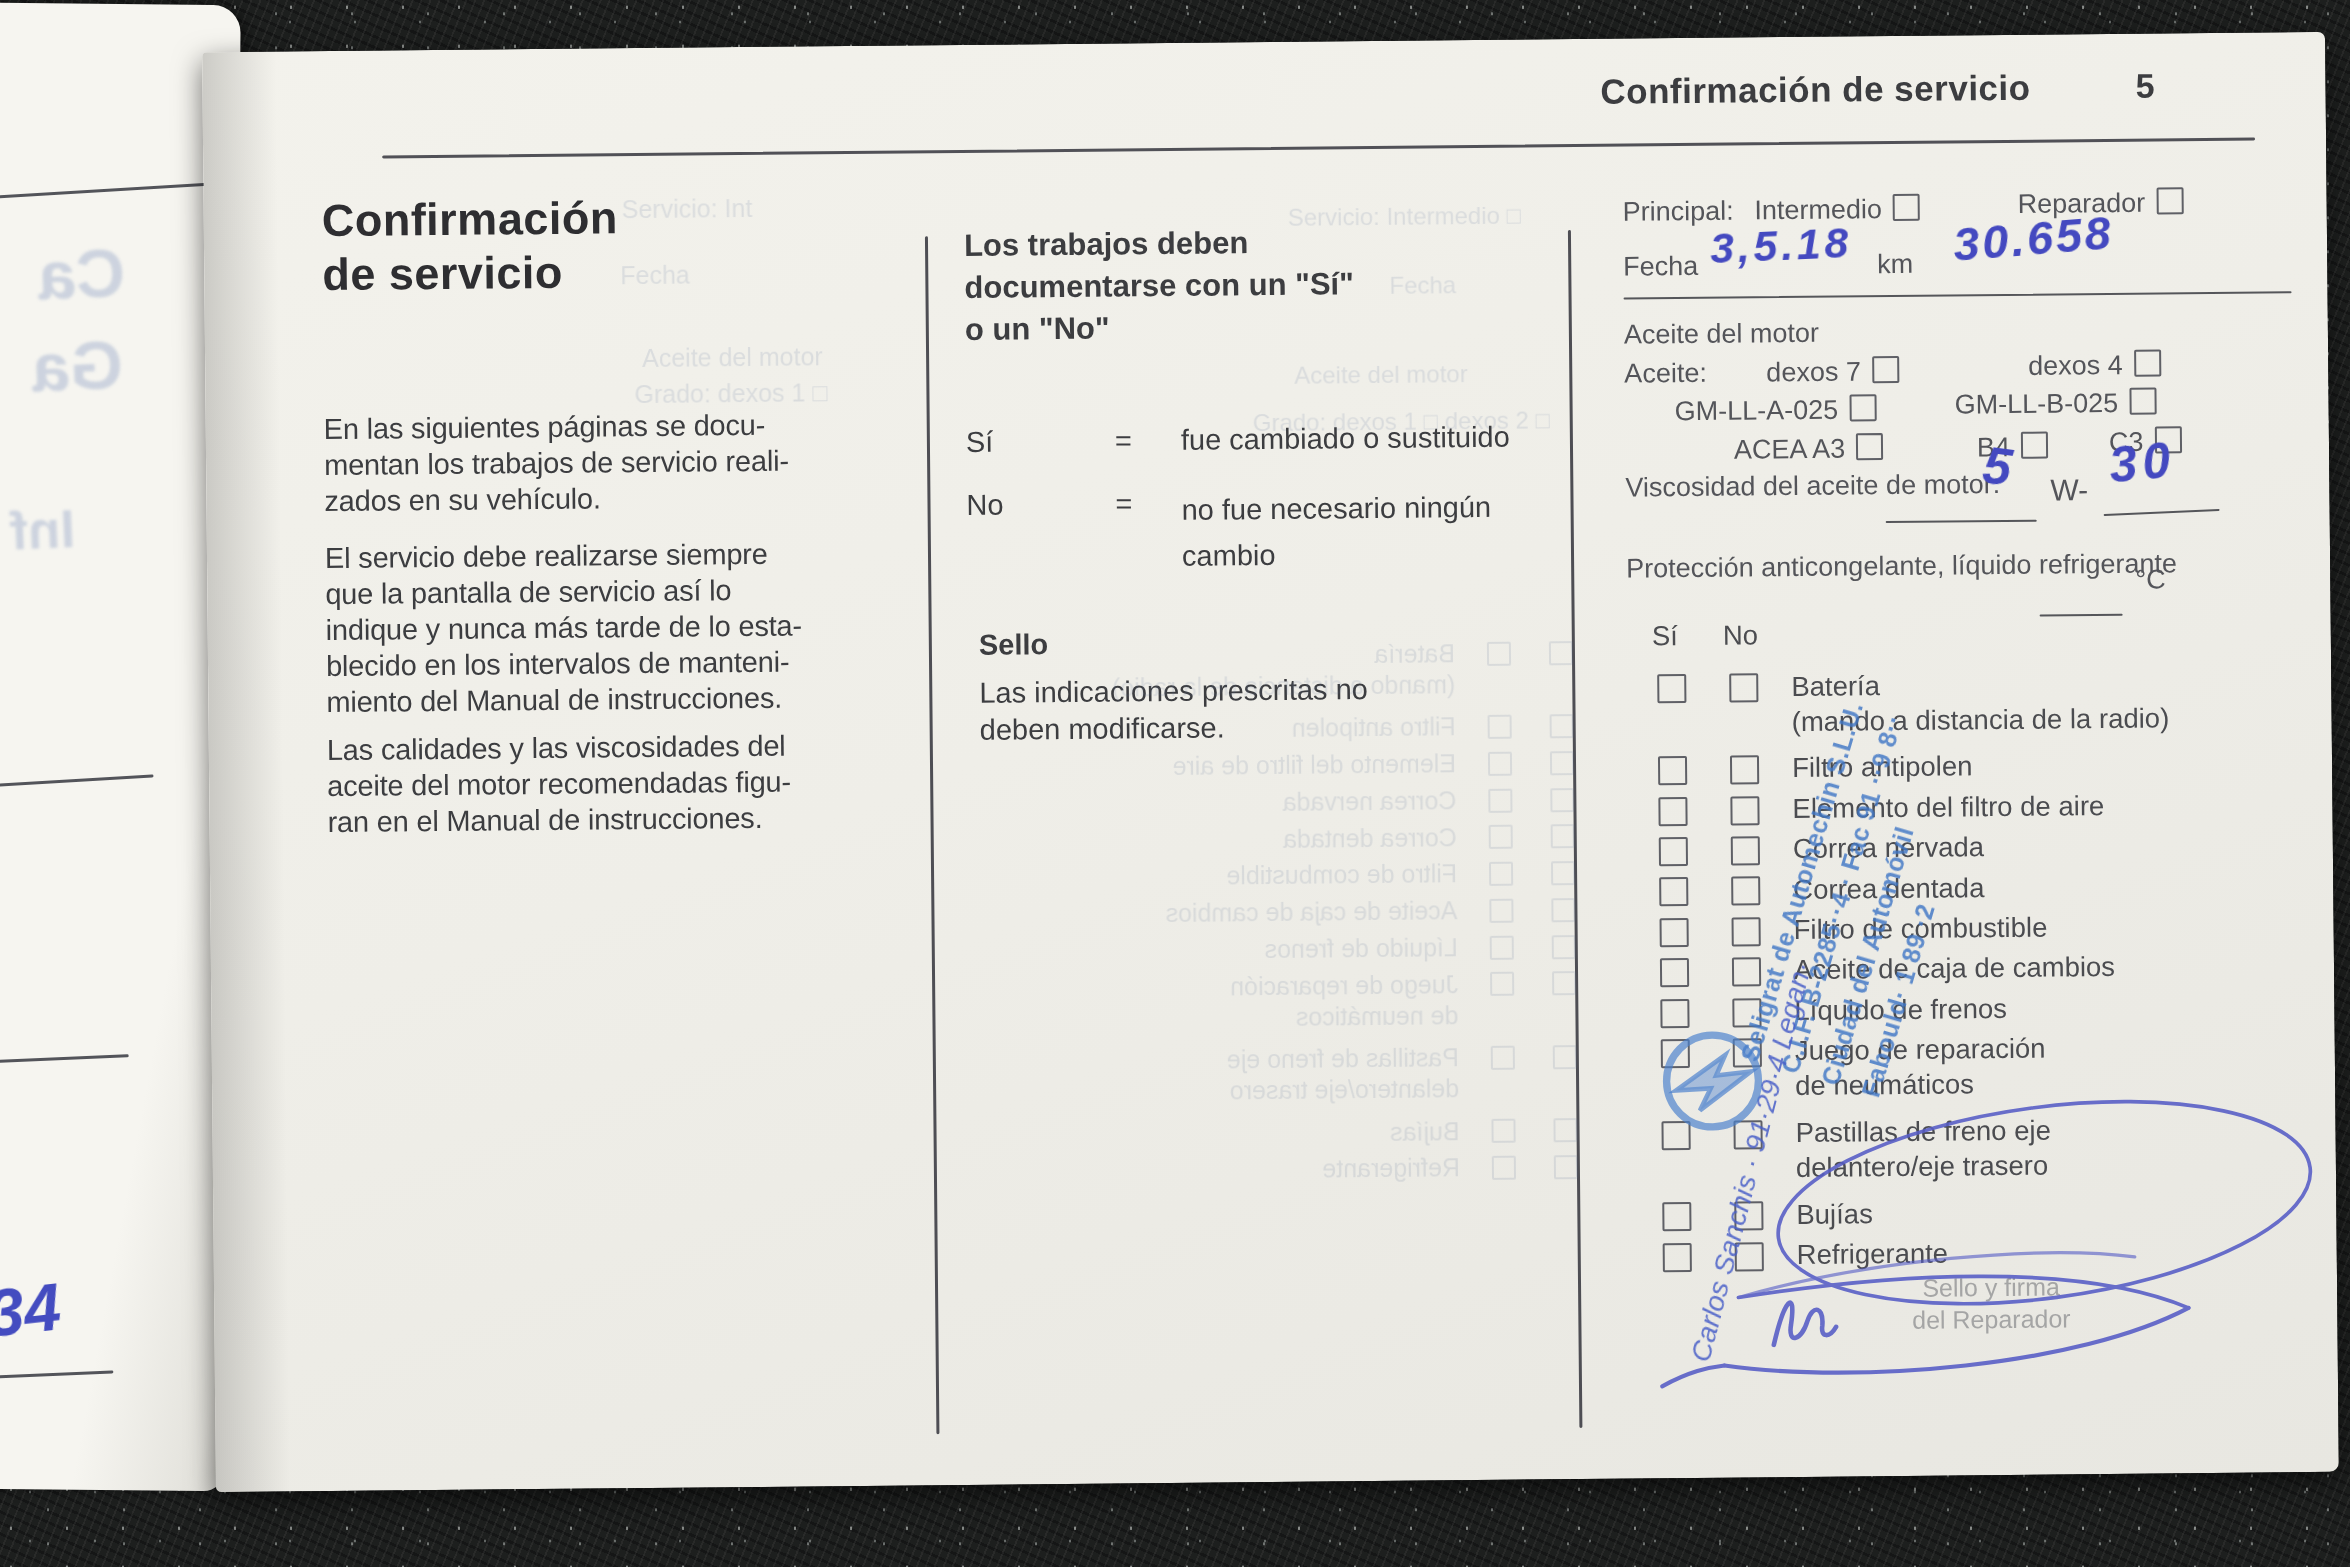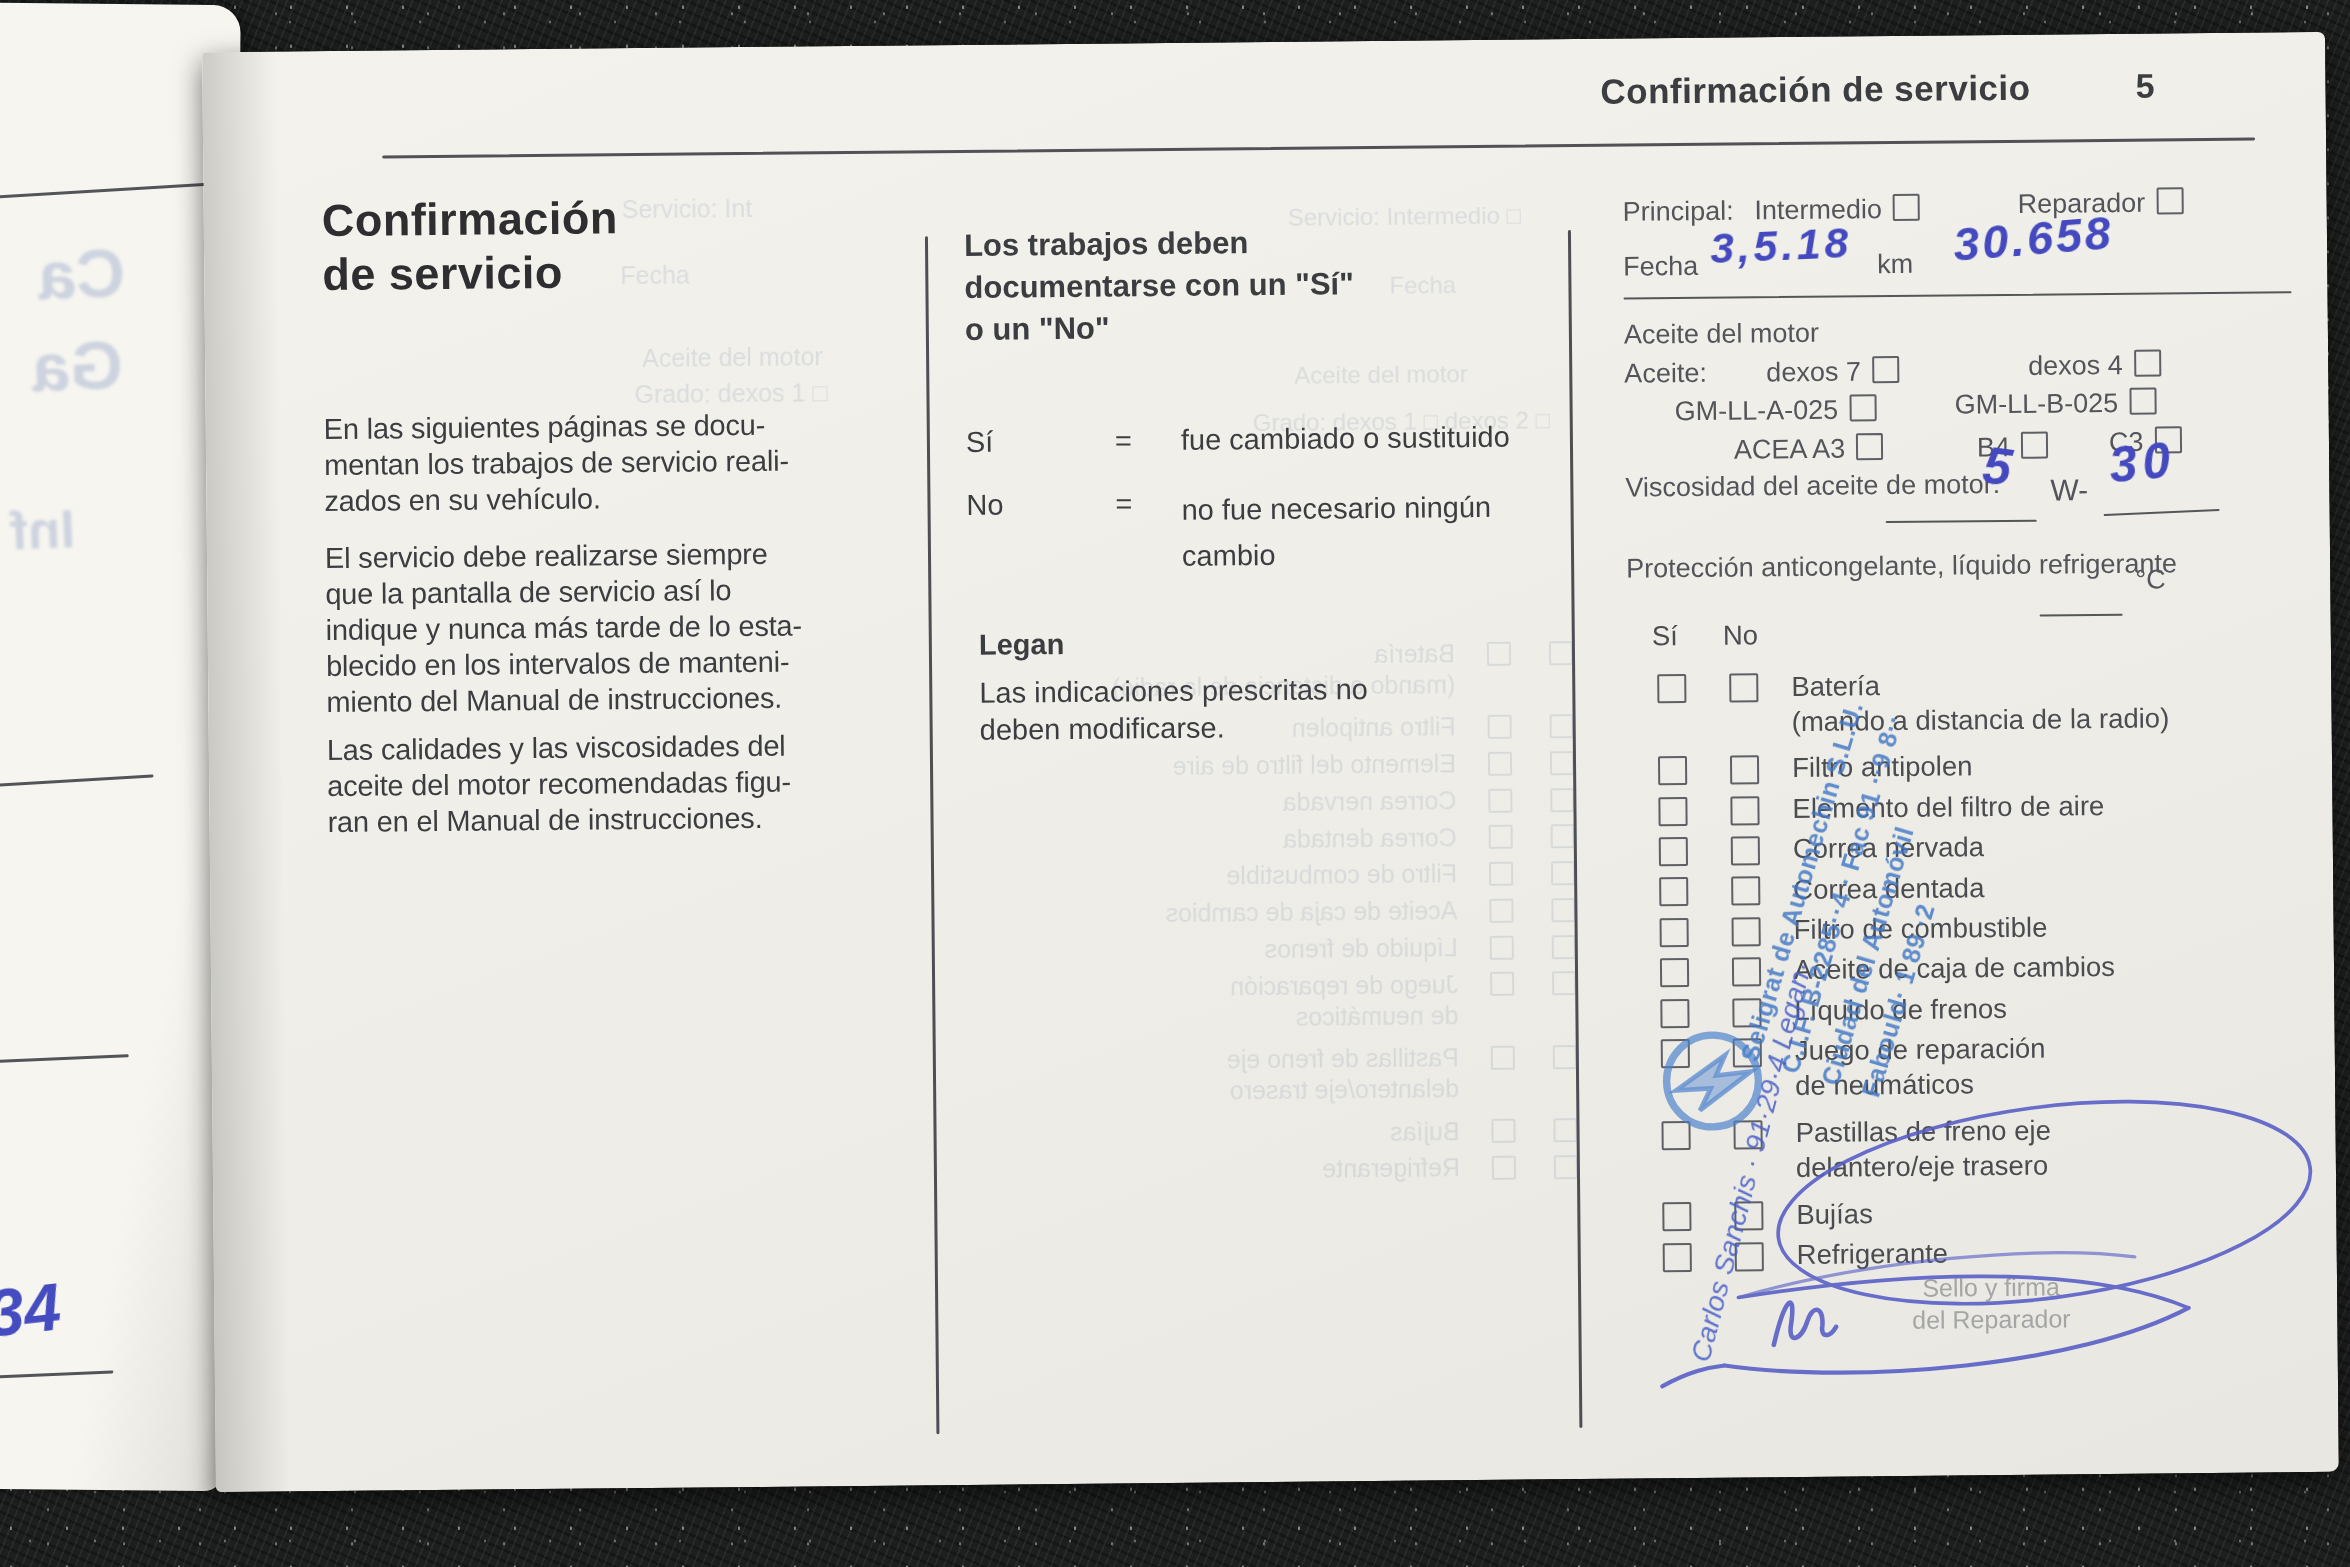--- a/index.html
+++ b/index.html
@@ -117,21 +117,21 @@
 
   <div class="abs print" style="left:760px;top:381px;font-size:29px;">Sí</div>
   <div class="abs print" style="left:909px;top:381px;font-size:29px;">=</div>
   <div class="abs print" style="left:975px;top:381px;font-size:29px;">fue cambiado o sustituido</div>
 
   <div class="abs print" style="left:760px;top:444px;font-size:29px;">No</div>
   <div class="abs print" style="left:909px;top:444px;font-size:29px;">=</div>
   <div class="abs print pre" style="left:975px;top:444px;font-size:29px;line-height:46px;">no fue necesario ningún
 cambio</div>
 
-  <div class="abs print" style="left:771px;top:584px;font-size:29px;font-weight:bold;">Legan</div>
+  <div class="abs print" style="left:771px;top:584px;font-size:29px;font-weight:bold;">Sello</div>
   <div class="abs print pre" style="left:771px;top:630px;font-size:29px;line-height:37px;">Las indicaciones prescritas no
 deben modificarse.</div>
 
   <div id="ghostlist">
       <div class="crow">
         <span class="cbx" style="left: 0px; top: 2.8px;"></span>
         <span class="cbx" style="left: 62px; top: 2.8px;"></span>
         <div class="clabel" style="left: 118px; top: 0px;">Batería</div>
         <div class="clabel" style="left: 118px; top: 31px;">(mando a distancia de la radio)</div>
       </div>

